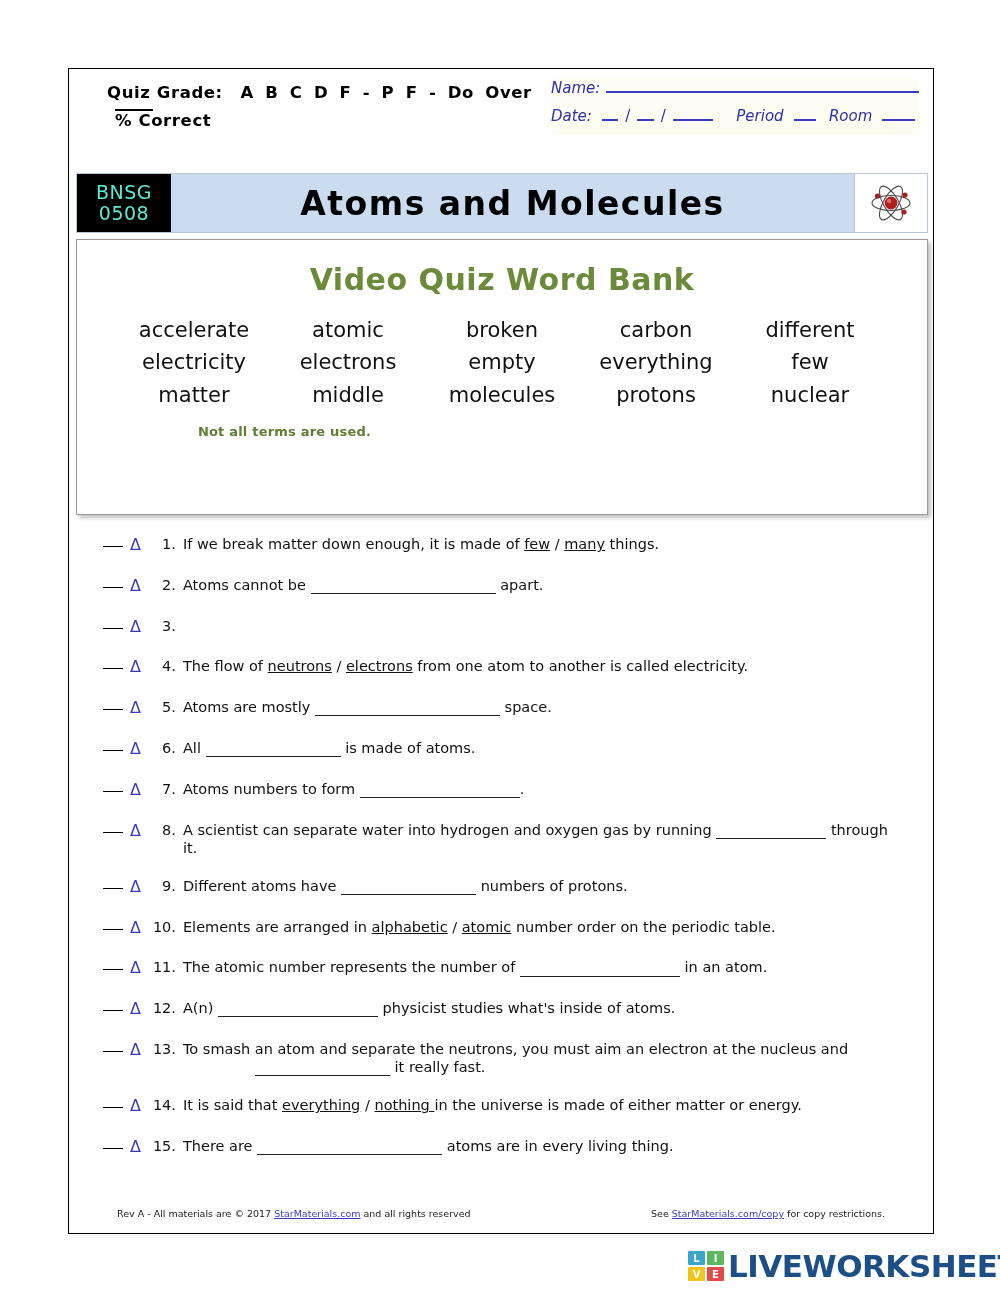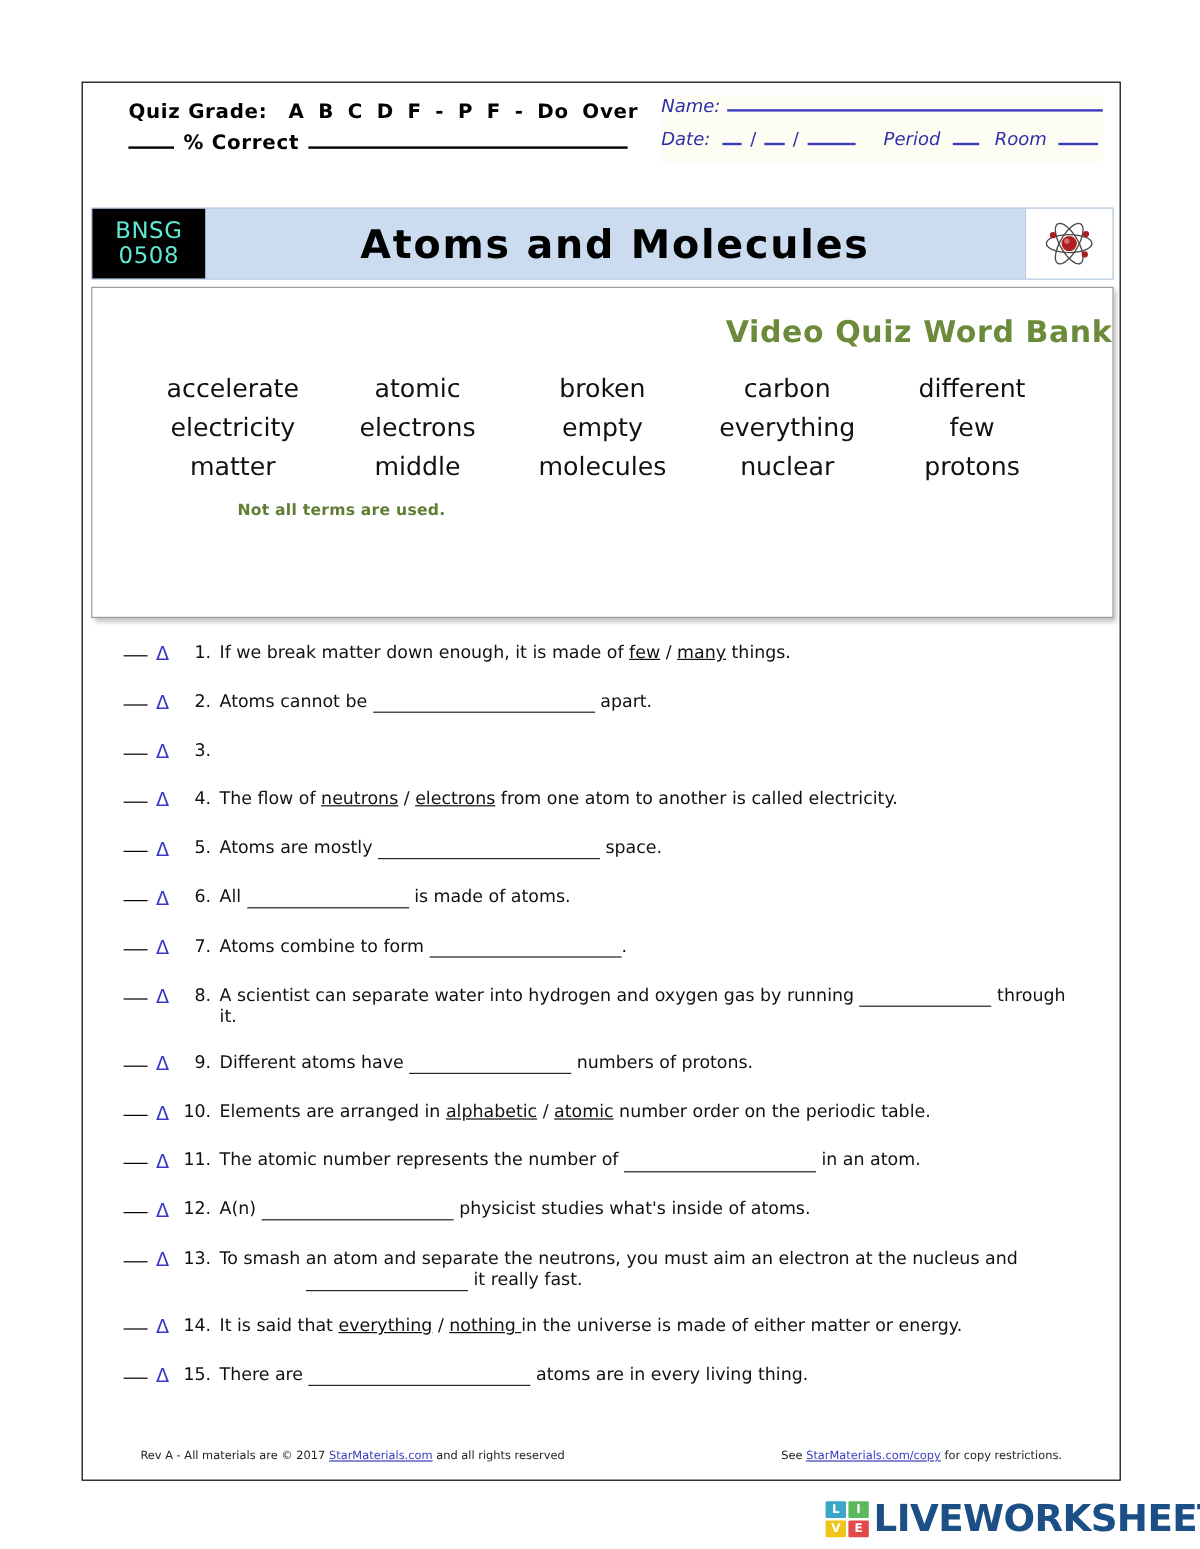--- a/index.html
+++ b/index.html
@@ -45,20 +45,21 @@
     font-size: 16.5px;
     letter-spacing: 0.6px;
   }
   .grade-line1 { white-space: nowrap; }
   .grade-line1 .sp { display:inline-block; width:5px; }
   .grade-line2 {
     margin-top: 7px;
     white-space: nowrap;
     display: flex;
     align-items: baseline;
+    flex-direction: column;
   }
   .ul-short {
     display: inline-block;
     width: 38px;
     border-bottom: 2.5px solid #000;
     margin-right: 8px;
   }
   .ul-long {
     display: inline-block;
     flex: 1;
@@ -152,26 +153,26 @@
     left: 7px;
     top: 170px;
     width: 852px;
     height: 276px;
     background: #ffffff;
     border: 1px solid #9a9a9a;
     box-sizing: border-box;
     box-shadow: 3px 3px 4px rgba(120,120,120,0.45);
   }
   .wb-title {
-    text-align: right;
+    text-align: center;
     margin-top: 22px;
     color: #6b8a3a;
     font-family: "DejaVu Sans", sans-serif;
     font-weight: bold;
-    font-size: 25px;
+    font-size: 30px;
     letter-spacing: 0.5px;
   }
   .wb-grid {
     margin-top: 18px;
     display: grid;
     grid-template-columns: 1fr 1fr 1fr 1fr 1fr;
     row-gap: 2px;
     padding: 0 40px;
   }
   .wb-word {
@@ -386,22 +387,22 @@
       <div class="wb-word">carbon</div>
       <div class="wb-word">different</div>
       <div class="wb-word">electricity</div>
       <div class="wb-word">electrons</div>
       <div class="wb-word">empty</div>
       <div class="wb-word">everything</div>
       <div class="wb-word">few</div>
       <div class="wb-word">matter</div>
       <div class="wb-word">middle</div>
       <div class="wb-word">molecules</div>
+      <div class="wb-word">protons</div>
       <div class="wb-word">nuclear</div>
-      <div class="wb-word">protons</div>
     </div>
     <div class="wb-notes">
       <div class="wb-note-left">Not all terms are used.</div>
     </div>
   </div>
 
   <div class="questions">
 
     <div class="qrow">
       <span class="q-mark"></span>
@@ -441,21 +442,21 @@
       <span class="q-mark"></span>
       <span class="q-tri">Δ</span>
       <span class="q-num">6.</span>
       <span class="q-text"><span>All </span><span class="blank b-md"></span><span> is made of atoms.</span></span>
     </div>
 
     <div class="qrow">
       <span class="q-mark"></span>
       <span class="q-tri">Δ</span>
       <span class="q-num">7.</span>
-      <span class="q-text"><span>Atoms combine to form </span><span class="blank b-lg"></span><span>.</span></span>
+      <span class="q-text"><span>Atoms numbers to form </span><span class="blank b-lg"></span><span>.</span></span>
     </div>
 
     <div class="qrow">
       <span class="q-mark"></span>
       <span class="q-tri">Δ</span>
       <span class="q-num">8.</span>
       <span class="q-text"><span>A scientist can separate water into hydrogen and oxygen gas by running </span><span class="blank b-sm"></span><span> through it.</span></span>
     </div>
 
     <div class="qrow">

